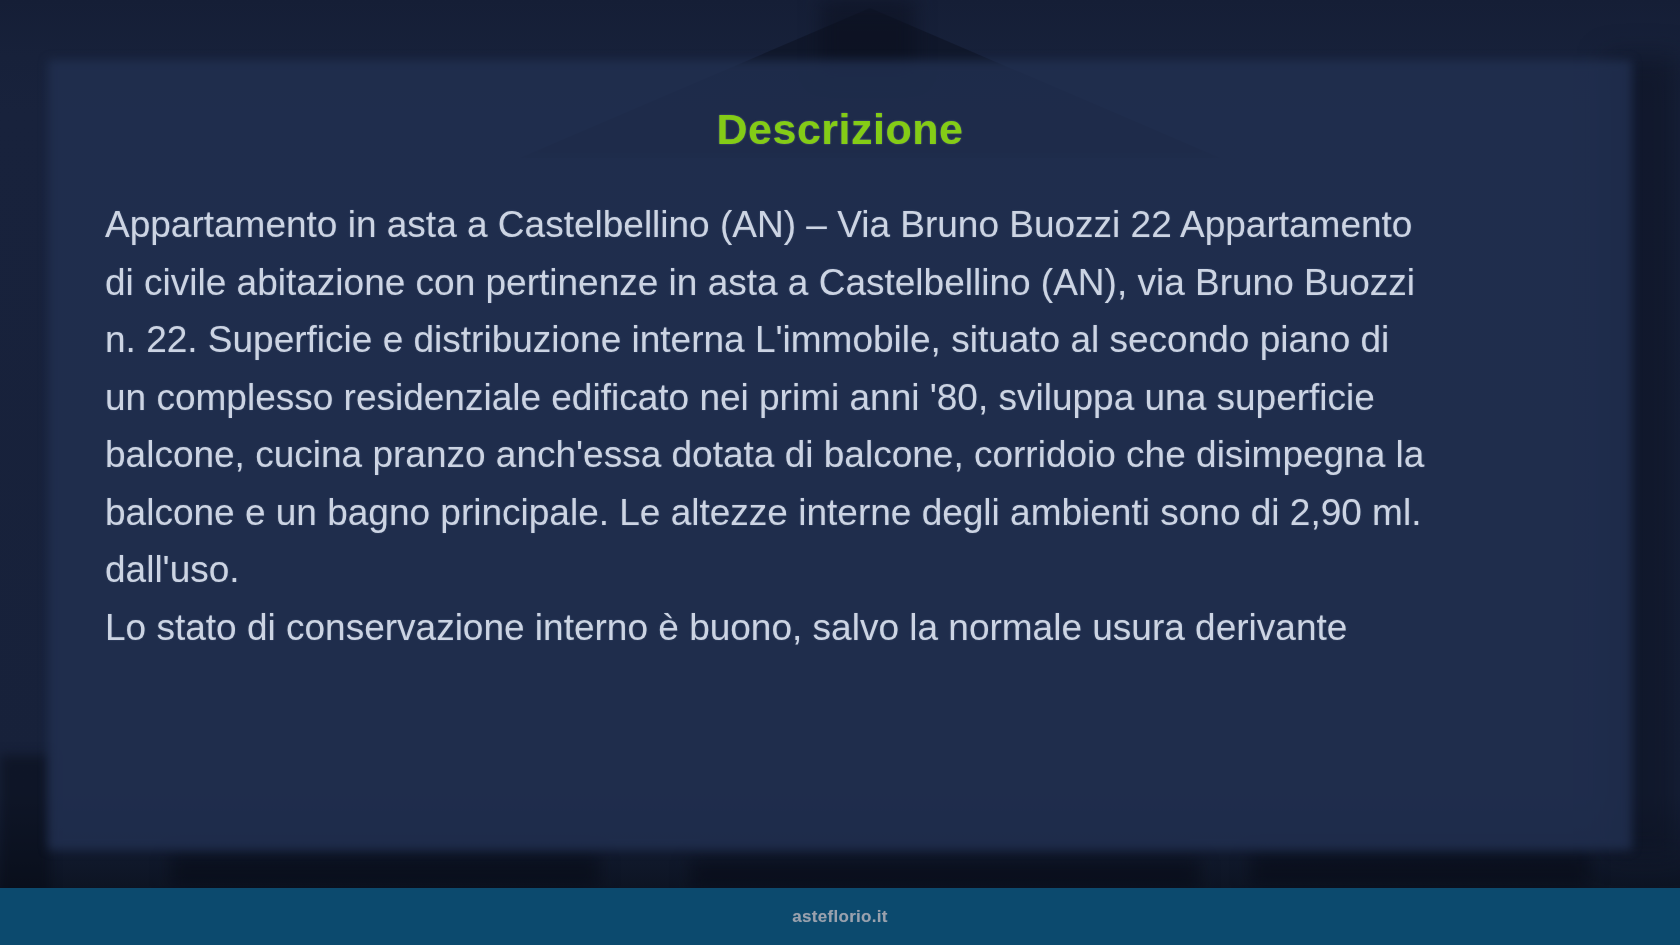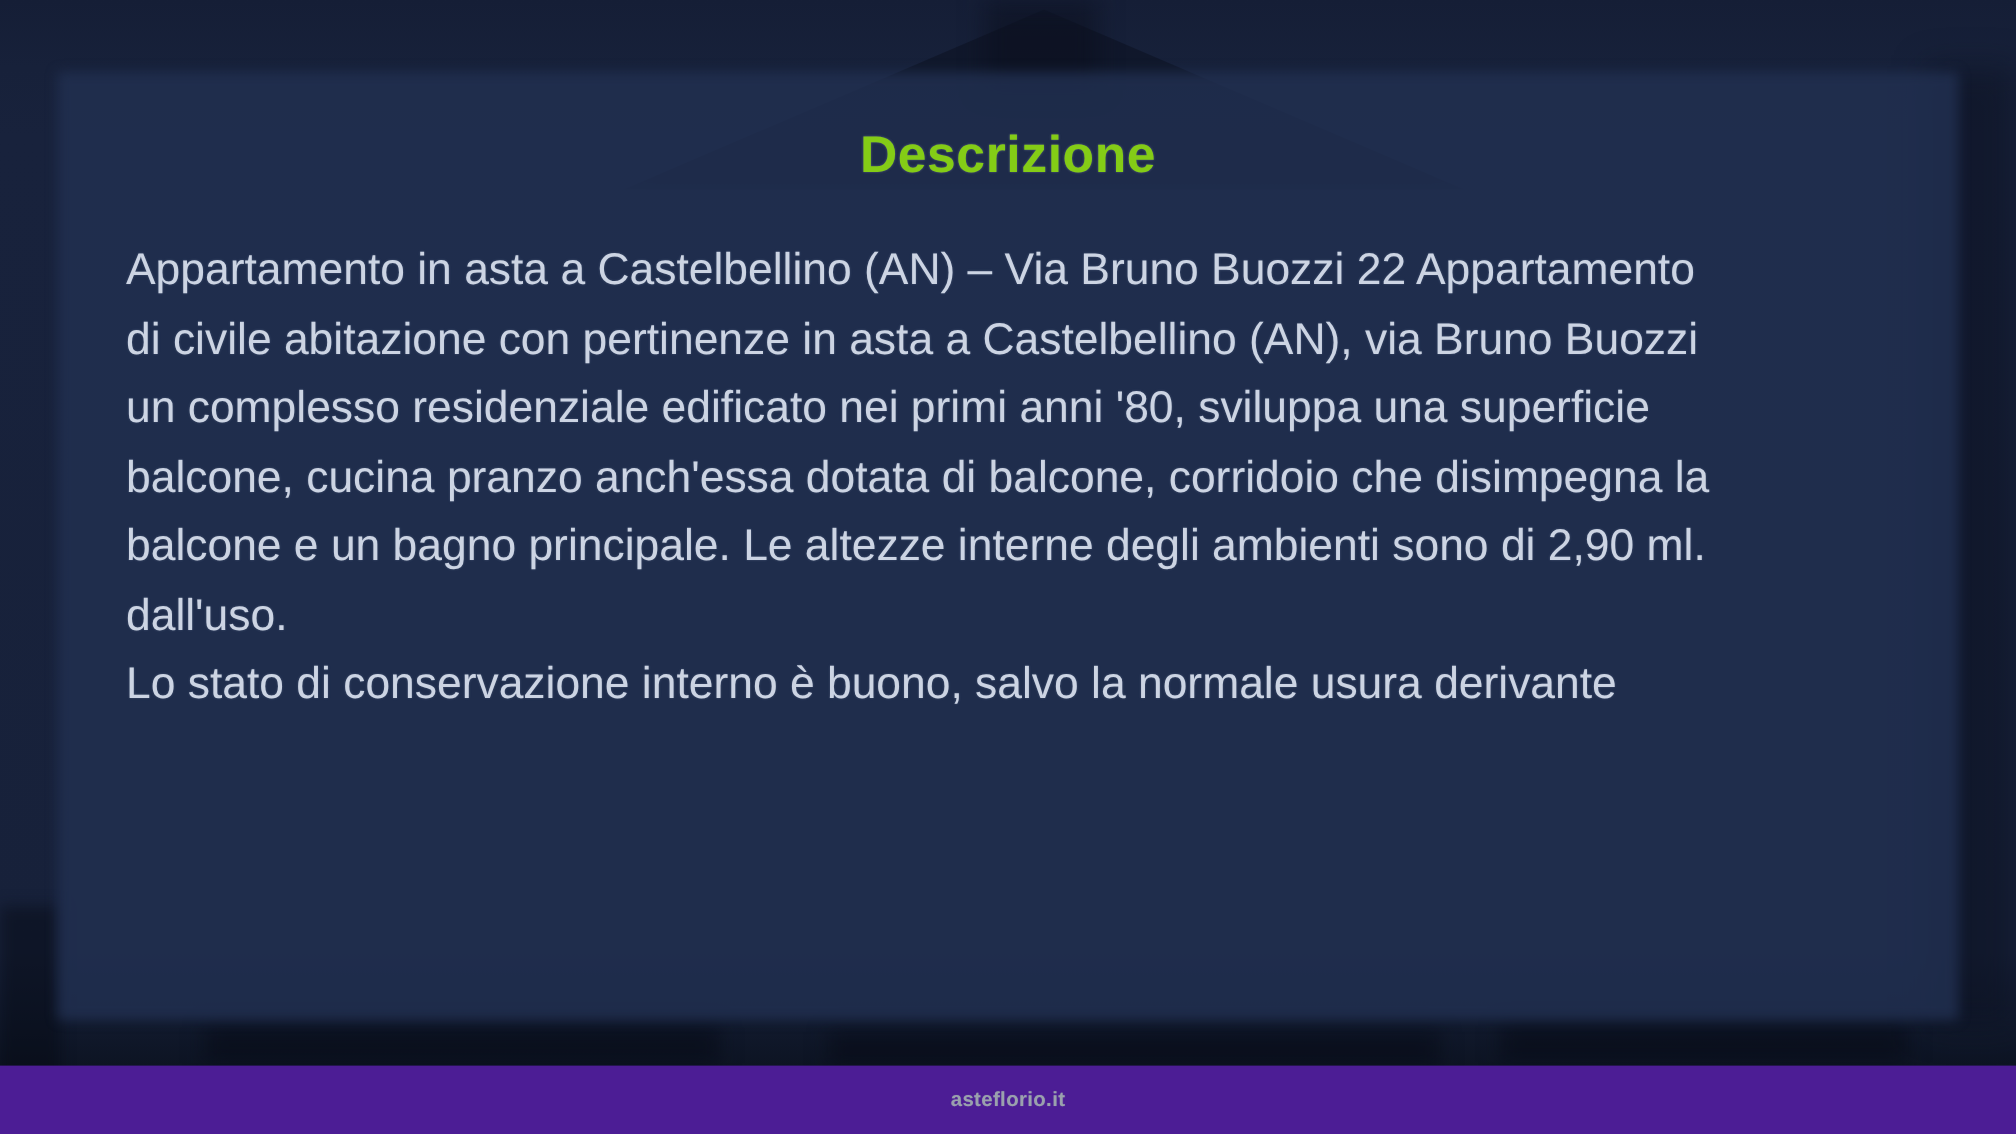--- a/index.html
+++ b/index.html
@@ -89,21 +89,21 @@
   .description .line {
     line-height: 57.5px;
     white-space: nowrap;
   }
 
   
   .footer-strip {
     position: absolute;
     left: 0; bottom: 0;
     width: 100%; height: 57px;
-    background: #4c1d95;
+    background: #0c4a6e;
     display: flex;
     align-items: center;
     justify-content: center;
   }
   .footer-site {
     font-size: 17px;
     font-weight: 700;
     color: #9aa1ad;
     letter-spacing: 0.3px;
     text-shadow: 0 0 1px rgba(160,170,190,0.4);
@@ -122,20 +122,21 @@
   <div class="shape bottom-block-3"></div>
 </div>
 
 <div class="card"></div>
 
 <h1 class="page-title">Descrizione</h1>
 
 <div class="description">
     <div class="line">Appartamento in asta a Castelbellino (AN) – Via Bruno Buozzi 22 Appartamento</div>
     <div class="line">di civile abitazione con pertinenze in asta a Castelbellino (AN), via Bruno Buozzi</div>
+    <div class="line">n. 22. Superficie e distribuzione interna L'immobile, situato al secondo piano di</div>
     <div class="line">un complesso residenziale edificato nei primi anni '80, sviluppa una superficie</div>
     <div class="line">balcone, cucina pranzo anch'essa dotata di balcone, corridoio che disimpegna la</div>
     <div class="line">balcone e un bagno principale. Le altezze interne degli ambienti sono di 2,90 ml.</div>
     <div class="line">dall'uso.</div>
     <div class="line">Lo stato di conservazione interno è buono, salvo la normale usura derivante</div>
   </div>
 
 <div class="footer-strip">
   <span class="footer-site">asteflorio.it</span>
 </div>

